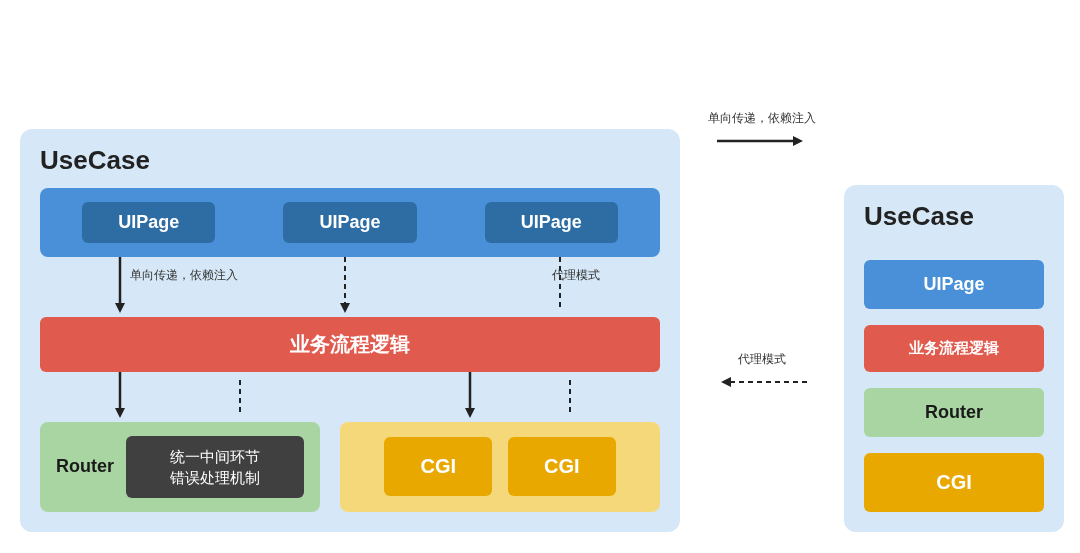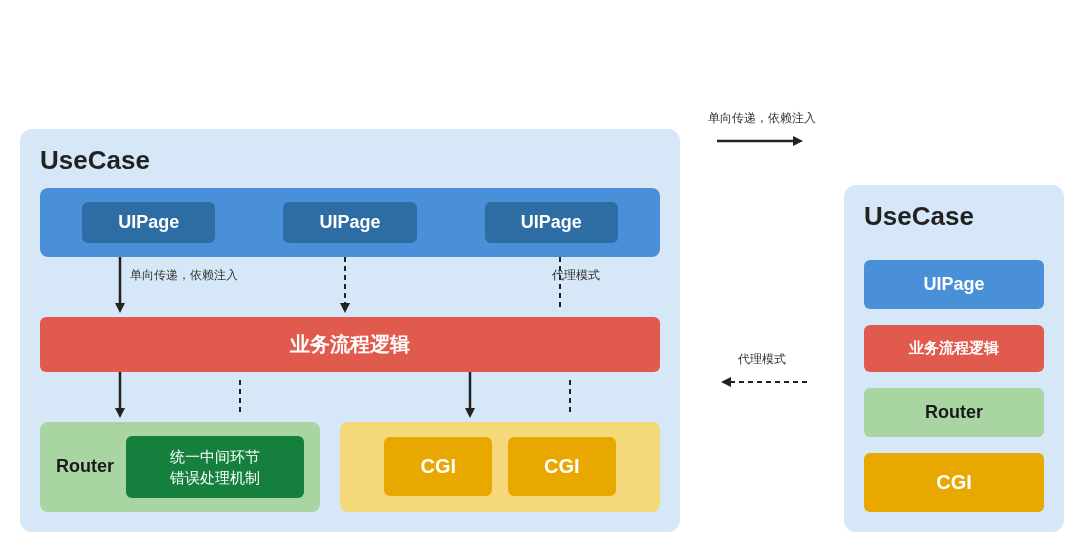--- a/index.html
+++ b/index.html
@@ -88,21 +88,21 @@
       gap: 12px;
       align-items: center;
     }
     .router-label {
       font-size: 18px;
       font-weight: 700;
       color: #1a1a1a;
       white-space: nowrap;
     }
     .middleware-box {
-      background: #15803d;
+      background: #404040;
       border-radius: 6px;
       color: #fff;
       font-size: 15px;
       font-weight: 500;
       text-align: center;
       padding: 10px 14px;
       line-height: 1.4;
       flex: 1;
     }
 

